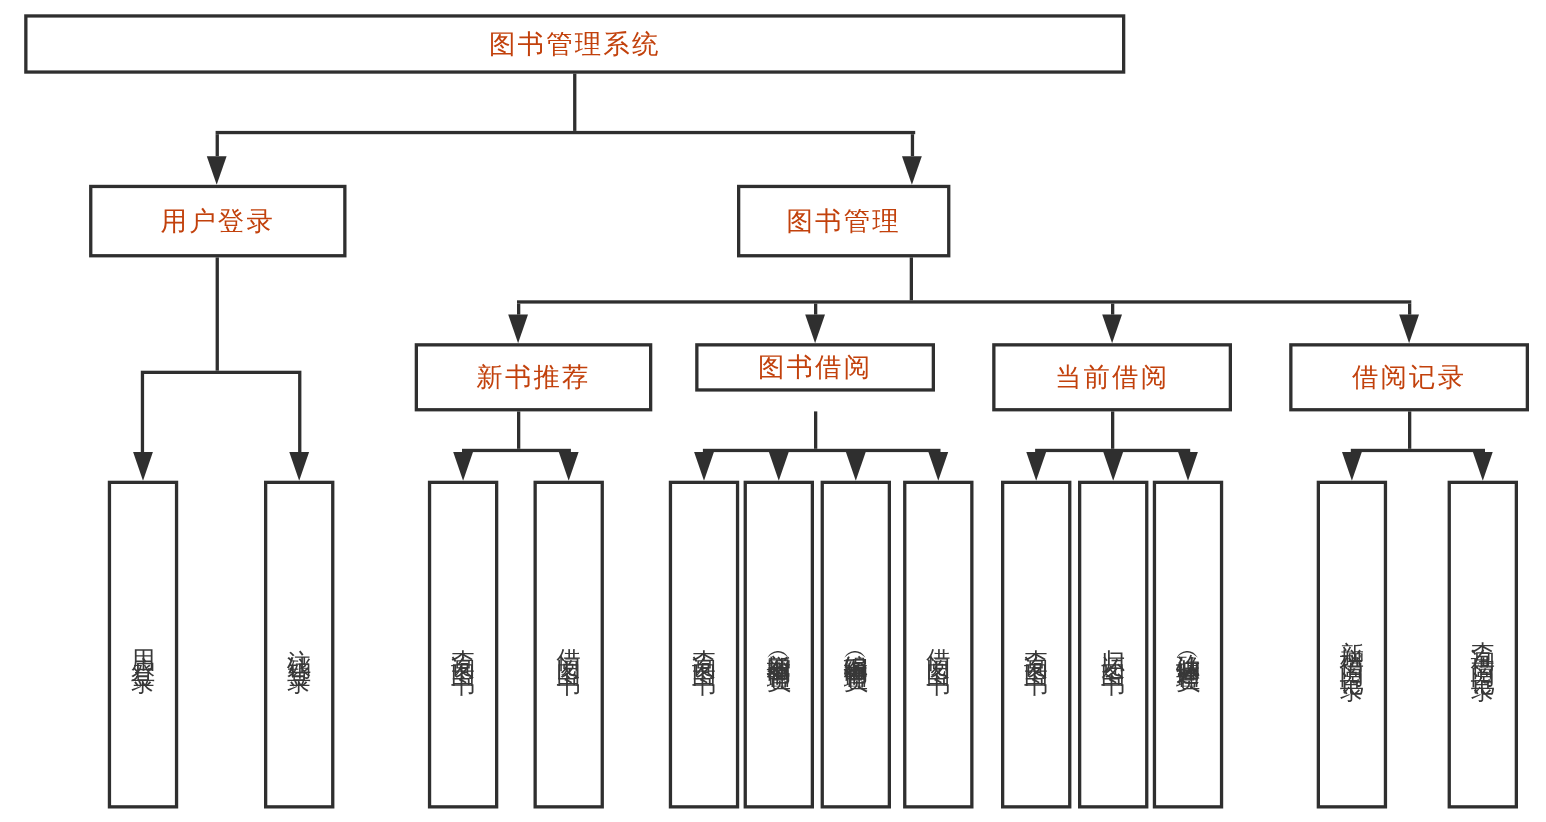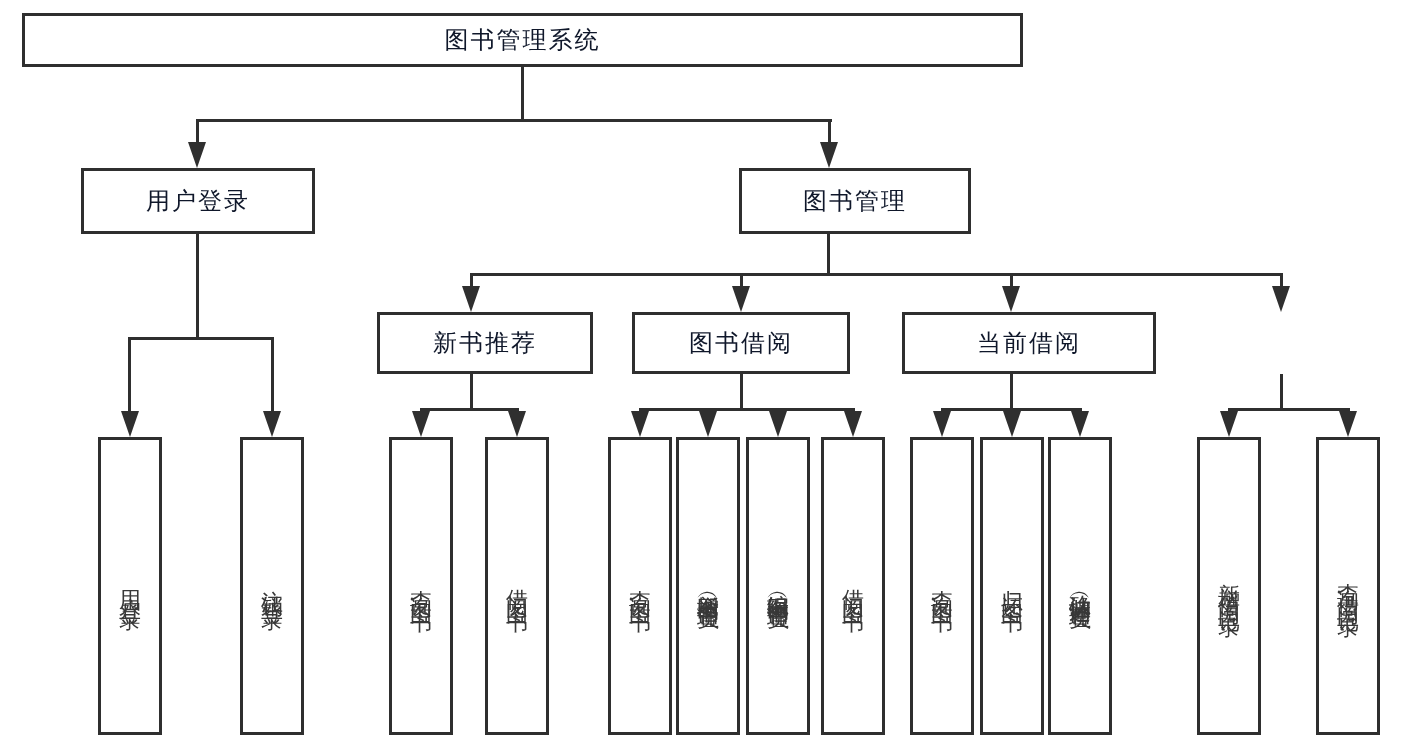--- a/index.html
+++ b/index.html
@@ -4,21 +4,21 @@
 <style>
   html,body{margin:0;padding:0;background:#ffffff;}
   .canvas{
     position:relative;width:1405px;height:747px;background:#ffffff;overflow:hidden;
     font-family:"Liberation Sans","DejaVu Sans",sans-serif;color:#383838;
   }
   .box{
     position:absolute;box-sizing:border-box;border:3px solid #2f2f2f;background:#ffffff;
     display:flex;align-items:center;justify-content:center;
   }
-  .hlabel{font-size:24px;letter-spacing:2px;color:#0f172a;white-space:nowrap;}
+  .hlabel{font-size:24px;letter-spacing:2px;color:#c2410c;white-space:nowrap;}
   .leaf{top:437px;height:298px;width:64px;}
   .vtext{
     writing-mode:vertical-rl;text-orientation:mixed;
     font-size:22px;letter-spacing:7px;color:#383838;line-height:1;
   }
   .vtext.long{letter-spacing:2px;}
   .line{position:absolute;display:block;background:#2f2f2f;}
   .arrow{
     position:absolute;display:block;width:0;height:0;
     border-left:9px solid transparent;border-right:9px solid transparent;
@@ -42,21 +42,21 @@
   <i class="line" style="left:521px;top:67px;width:3px;height:52px"></i>
   <i class="line" style="left:196px;top:119px;width:636px;height:3px"></i>
   <i class="line" style="left:196px;top:122px;width:3px;height:20px"></i>
   <i class="arrow" style="left:188px;top:142px"></i>
   <i class="line" style="left:828px;top:122px;width:3px;height:20px"></i>
   <i class="arrow" style="left:820px;top:142px"></i>
 
   <div class="box" style="left:81px;top:168px;width:234px;height:66px">
     <span class="hlabel">用户登录</span>
   </div>
-  <div class="box" style="left:739px;top:168px;width:232px;height:66px">
+  <div class="box" style="left:670px;top:168px;width:194px;height:66px">
     <span class="hlabel">图书管理</span>
   </div>
 
   <i class="line" style="left:196px;top:234px;width:3px;height:103px"></i>
   <i class="line" style="left:128px;top:337px;width:146px;height:3px"></i>
   <i class="line" style="left:128px;top:340px;width:3px;height:71px"></i>
   <i class="arrow" style="left:121px;top:411px"></i>
   <i class="line" style="left:271px;top:340px;width:3px;height:71px"></i>
   <i class="arrow" style="left:263px;top:411px"></i>
 
@@ -67,25 +67,28 @@
   <i class="line" style="left:740px;top:276px;width:3px;height:10px"></i>
   <i class="arrow" style="left:732px;top:286px"></i>
   <i class="line" style="left:1010px;top:276px;width:3px;height:10px"></i>
   <i class="arrow" style="left:1002px;top:286px"></i>
   <i class="line" style="left:1280px;top:276px;width:3px;height:10px"></i>
   <i class="arrow" style="left:1272px;top:286px"></i>
 
   <div class="box" style="left:377px;top:312px;width:216px;height:62px">
     <span class="hlabel">新书推荐</span>
   </div>
-  <div class="box" style="left:632px;top:312px;width:218px;height:62px">
+  <div class="box" style="left:632px;top:312px;width:218px;height:44px">
     <span class="hlabel">图书借阅</span>
   </div>
-  <div class="box" style="left:902px;top:312px;width:254px;height:62px">
+  <div class="box" style="left:902px;top:312px;width:218px;height:62px">
     <span class="hlabel">当前借阅</span>
+  </div>
+  <div class="box" style="left:1172px;top:312px;width:218px;height:62px">
+    <span class="hlabel">借阅记录</span>
   </div>
 
   <i class="line" style="left:470px;top:374px;width:3px;height:34px"></i>
   <i class="line" style="left:420px;top:408px;width:99px;height:3px"></i>
   <i class="arrow" style="left:412px;top:411px"></i>
   <i class="arrow" style="left:508px;top:411px"></i>
 
   <i class="line" style="left:740px;top:374px;width:3px;height:34px"></i>
   <i class="line" style="left:639px;top:408px;width:216px;height:3px"></i>
   <i class="arrow" style="left:631px;top:411px"></i>

